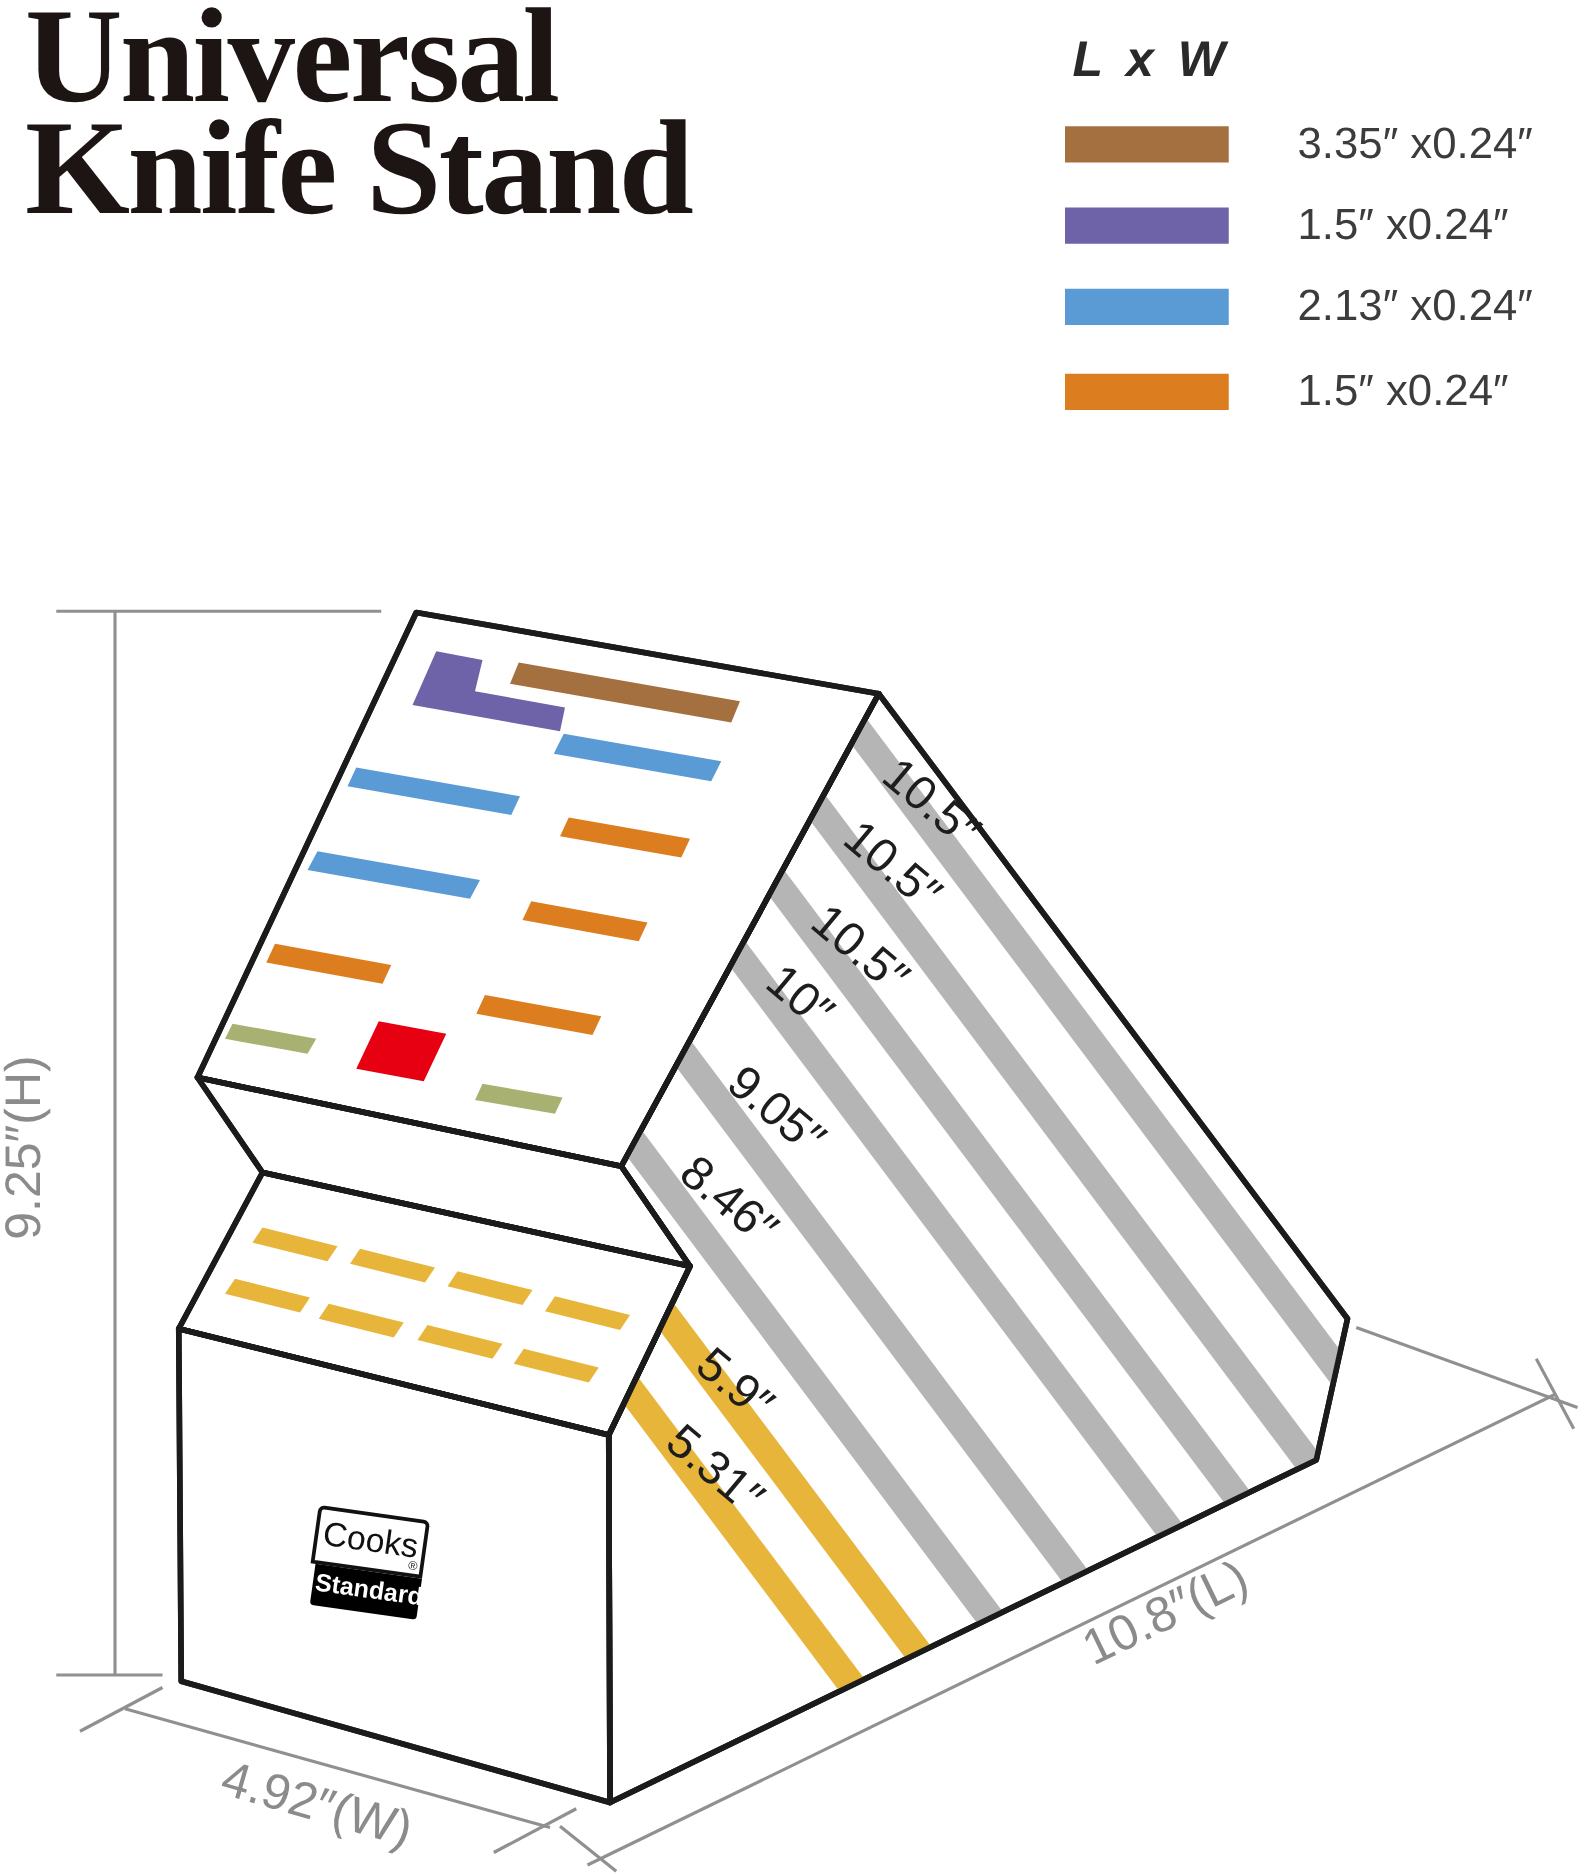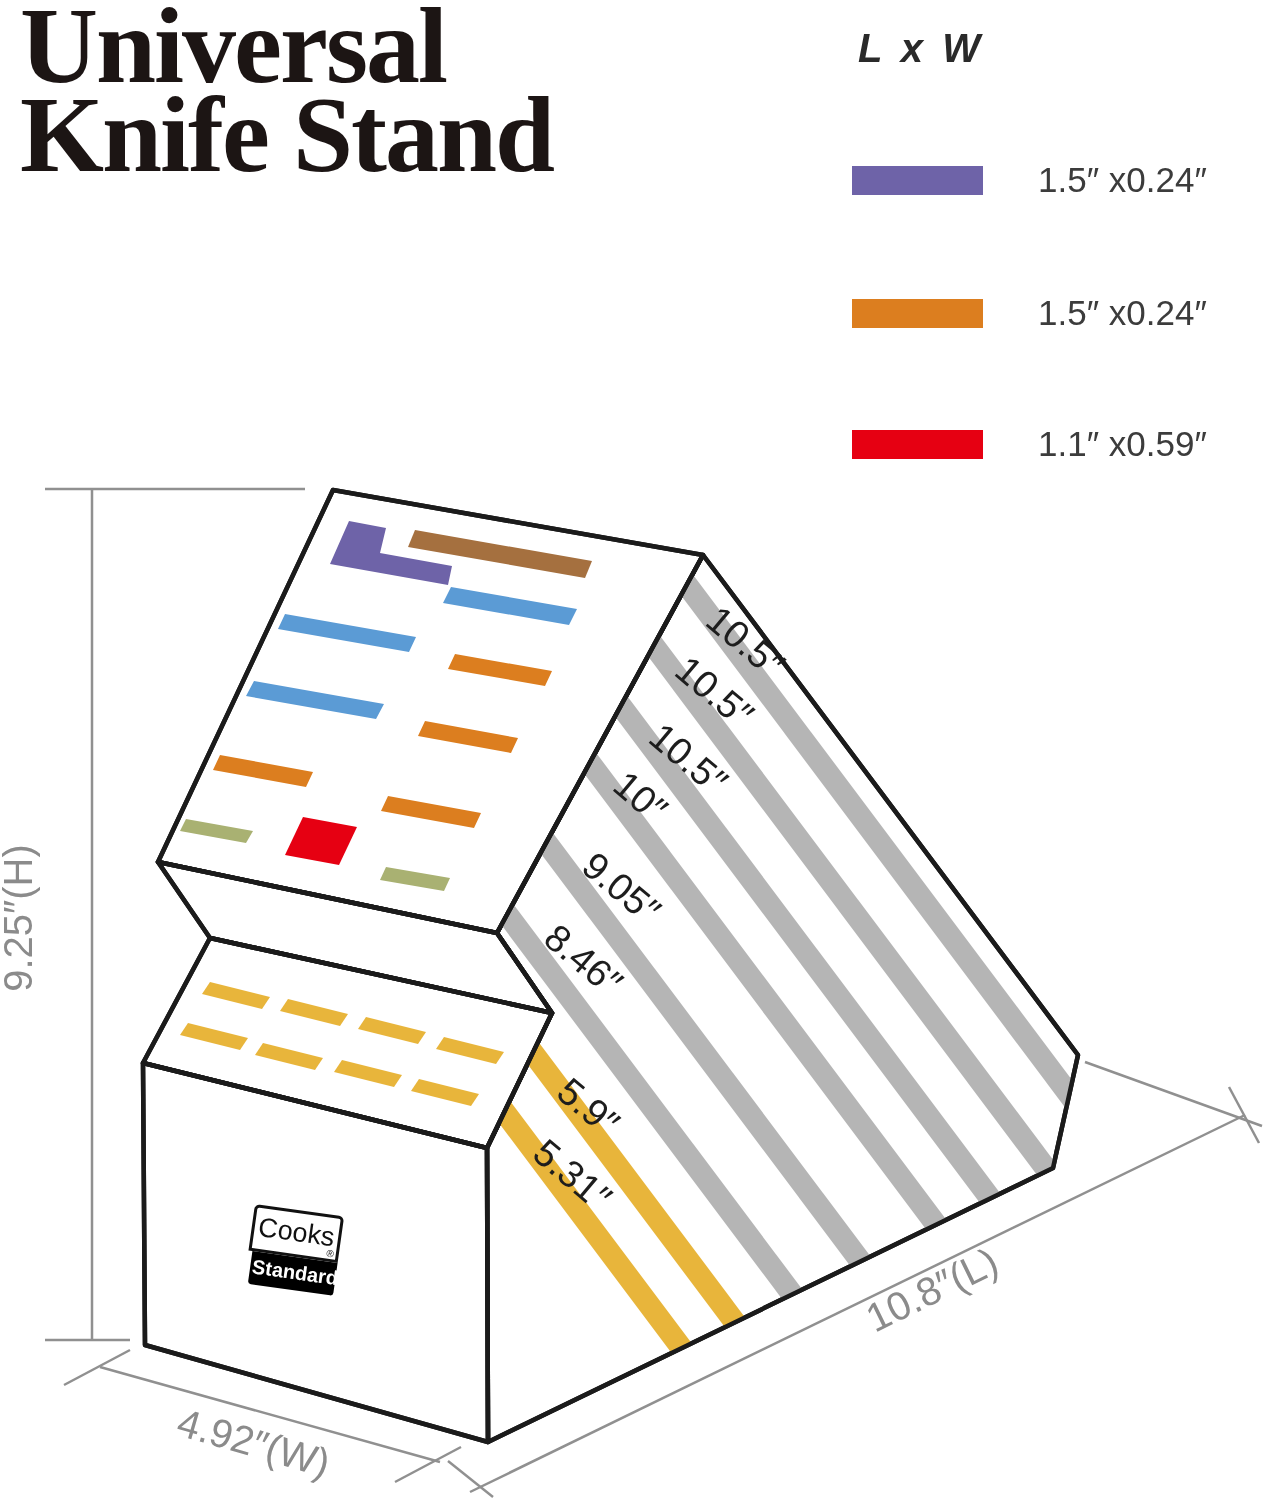--- a/index.html
+++ b/index.html
@@ -35,31 +35,35 @@
 <div id="stage">
 
   <div class="title">
     <div>Universal</div>
     <div>Knife Stand</div>
   </div>
 
   <div class="legend">
     <div class="legend-header">L x W</div>
 
+    <div class="legend-row r0">
+      <span class="swatch" style="background: rgb(165, 112, 63);"></span>
+      <span class="legend-label">3.35″ x0.24″</span>
+    </div>
     <div class="legend-row r1">
       <span class="swatch" style="background: rgb(110, 99, 168);"></span>
       <span class="legend-label">1.5″ x0.24″</span>
     </div>
+    <div class="legend-row r2">
+      <span class="swatch" style="background: rgb(91, 155, 213);"></span>
+      <span class="legend-label">2.13″ x0.24″</span>
+    </div>
     <div class="legend-row r3">
       <span class="swatch" style="background: rgb(220, 126, 31);"></span>
       <span class="legend-label">1.5″ x0.24″</span>
-    </div>
-    <div class="legend-row r5">
-      <span class="swatch" style="background: rgb(230, 0, 18);"></span>
-      <span class="legend-label">1.1″ x0.59″</span>
     </div>
   </div>
 
   <svg width="1268" height="1500" viewBox="0 0 1268 1500">
     <defs>
       <clipPath id="sideclip">
         <polygon points="703,555 1078,1055 1053,1168 488,1442 487,1148 552,1013 497,933"></polygon>
       </clipPath>
     </defs>
 

